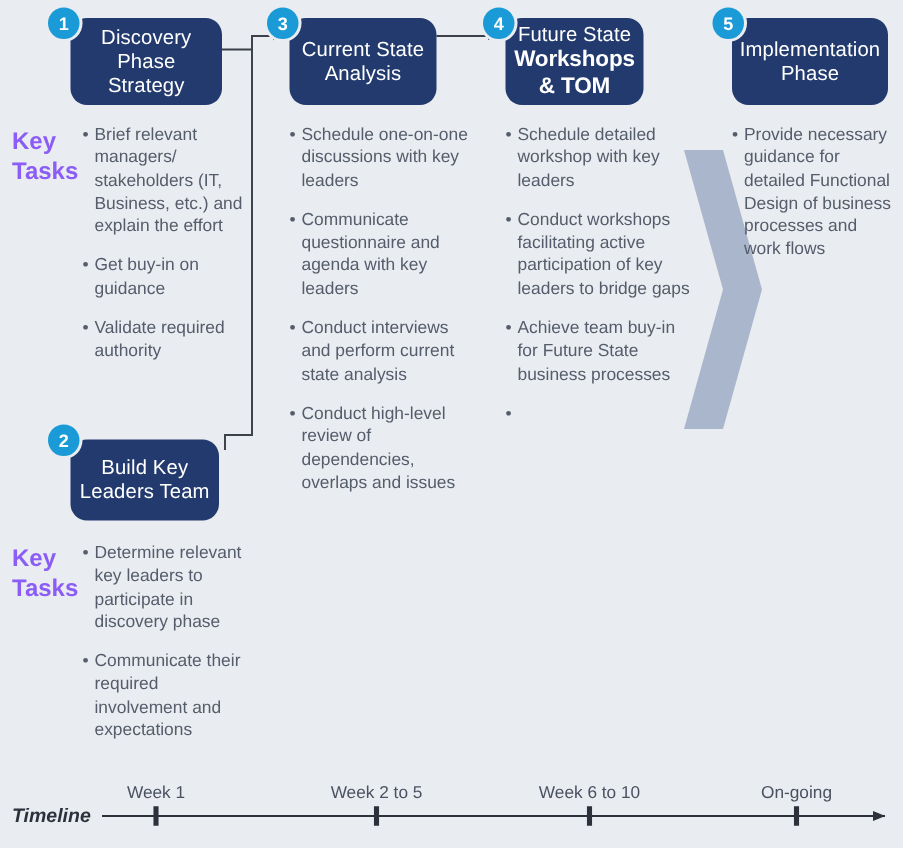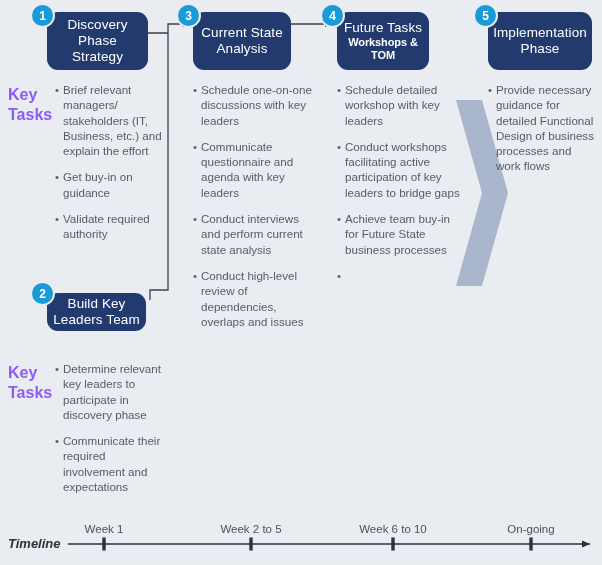--- a/index.html
+++ b/index.html
@@ -42,21 +42,21 @@
     text-align: center;
     line-height: 1.18;
     box-sizing: border-box;
     padding: 3px 6px;
   }
   .phase-title {
     font-size: 13.5px;
     letter-spacing: 0.1px;
   }
   .phase-subtitle {
-    font-size: 11px;
+    font-size: 15px;
     font-weight: bold;
     margin-top: 0;
     letter-spacing: -0.1px;
   }
   
   .badge {
     position: absolute;
     width: 21px;
     height: 21px;
     border-radius: 50%;
@@ -169,21 +169,21 @@
       <span class="task-bullet">•</span>
       <span>Get buy-in on guidance</span>
     </div>
     <div class="task-item">
       <span class="task-bullet">•</span>
       <span>Validate required authority</span>
     </div>
   </div>
 
   <div class="badge" style="left:32px; top:283px;">2</div>
-  <div class="phase-box" style="left:47px; top:293px; width:99px; height:38px;align-items:flex-end;">
+  <div class="phase-box" style="left:47px; top:293px; width:99px; height:54px;align-items:flex-end;">
     <div class="phase-title">Build Key Leaders Team</div>
   </div>
   <div class="key-tasks-label" style="left:8px; top:363px;">Key<br>Tasks</div>
   <div class="task-list" style="left:55px; top:361px; width:112px;">
     <div class="task-item">
       <span class="task-bullet">•</span>
       <span>Determine relevant  key leaders to participate in discovery phase</span>
     </div>
     <div class="task-item">
       <span class="task-bullet">•</span>
@@ -209,21 +209,21 @@
       <span>Conduct interviews and perform current state analysis</span>
     </div>
     <div class="task-item">
       <span class="task-bullet">•</span>
       <span>Conduct high-level review of dependencies, overlaps and issues</span>
     </div>
   </div>
 
   <div class="badge" style="left:322px; top:5px;">4</div>
   <div class="phase-box" style="left:337px; top:12px; width:92px; height:58px;">
-    <div class="phase-title">Future Tasks</div>
+    <div class="phase-title">Future State</div>
     <div class="phase-subtitle">Workshops &amp; TOM</div>
   </div>
   <div class="task-list" style="left:337px; top:82px; width:126px;">
     <div class="task-item">
       <span class="task-bullet">•</span>
       <span>Schedule detailed workshop with key leaders</span>
     </div>
     <div class="task-item">
       <span class="task-bullet">•</span>
       <span>Conduct  workshops facilitating active participation of key leaders to bridge gaps</span>

